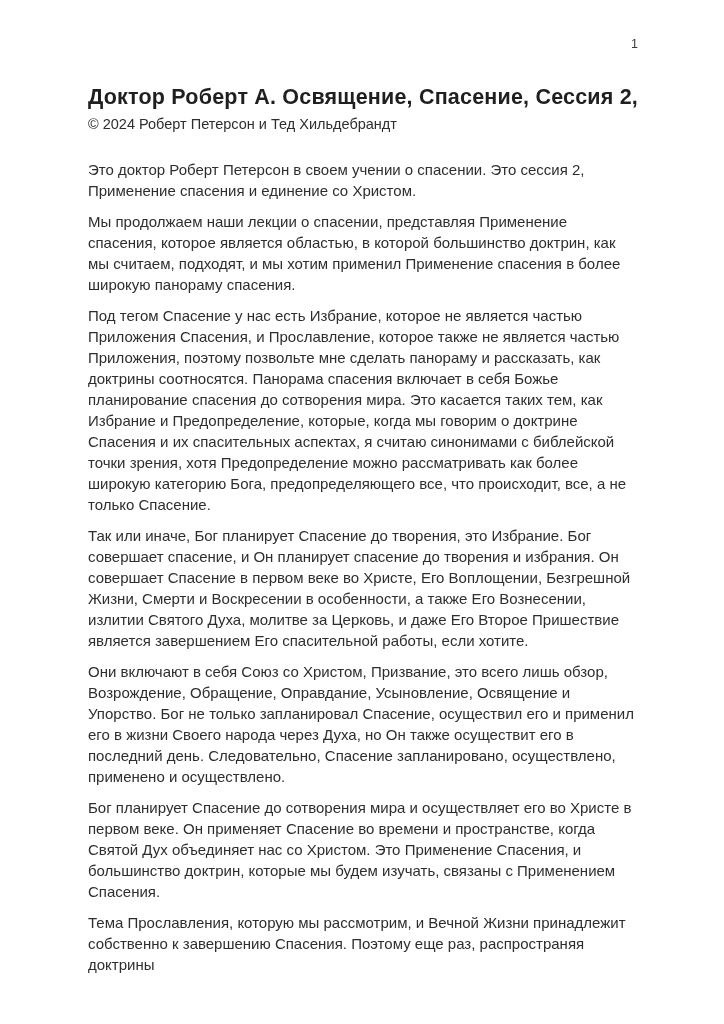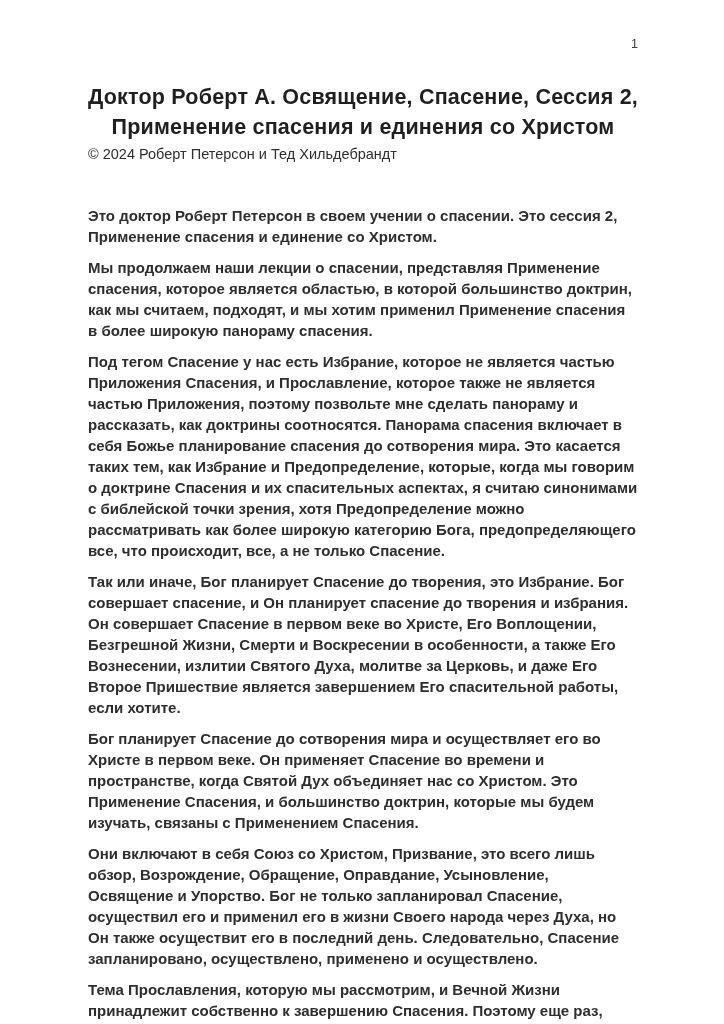--- a/index.html
+++ b/index.html
@@ -35,48 +35,46 @@
     letter-spacing: 0.2px;
   }
   .doc-copyright {
     margin-top: 3px;
     text-align: left;
     font-size: 14.5px;
     line-height: 18px;
     color: #2e2e2e;
   }
   .doc-body {
-    margin-top: 42px;
-    font-weight: bold;
+    margin-top: 26px;
   }
   .doc-body p {
     margin: 0 0 10px 0;
     font-size: 15px;
     line-height: 21px;
     color: #2e2e2e;
     text-align: left;
   }
 </style>
 </head>
 <body>
 
 <div class="page">
 
   <div class="page-number">1</div>
 
   <h1 class="doc-title">
     <span>Доктор Роберт А. Освящение, Спасение, Сессия 2,</span><br>
-    <span>Применение спасения и единения со Христом</span>
   </h1>
 
   <div class="doc-copyright">© 2024 Роберт Петерсон и Тед Хильдебрандт</div>
 
   <div class="doc-body">
     <p>Это доктор Роберт Петерсон в своем учении о спасении. Это сессия 2, Применение спасения и единение со Христом.</p>
     <p>Мы продолжаем наши лекции о спасении, представляя Применение спасения, которое является областью, в которой большинство доктрин, как мы считаем, подходят, и мы хотим применил Применение спасения в более широкую панораму спасения.</p>
     <p>Под тегом Спасение у нас есть Избрание, которое не является частью Приложения Спасения, и Прославление, которое также не является частью Приложения, поэтому позвольте мне сделать панораму и рассказать, как доктрины соотносятся. Панорама спасения включает в себя Божье планирование спасения до сотворения мира. Это касается таких тем, как Избрание и Предопределение, которые, когда мы говорим о доктрине Спасения и их спасительных аспектах, я считаю синонимами с библейской точки зрения, хотя Предопределение можно рассматривать как более широкую категорию Бога, предопределяющего все, что происходит, все, а не только Спасение.</p>
     <p>Так или иначе, Бог планирует Спасение до творения, это Избрание. Бог совершает спасение, и Он планирует спасение до творения и избрания. Он совершает Спасение в первом веке во Христе, Его Воплощении, Безгрешной Жизни, Смерти и Воскресении в особенности, а также Его Вознесении, излитии Святого Духа, молитве за Церковь, и даже Его Второе Пришествие является завершением Его спасительной работы, если хотите.</p>
+    <p>Они включают в себя Союз со Христом, Призвание, это всего лишь обзор, Возрождение, Обращение, Оправдание, Усыновление, Освящение и Упорство. Бог не только запланировал Спасение, осуществил его и применил его в жизни Своего народа через Духа, но Он также осуществит его в последний день. Следовательно, Спасение запланировано, осуществлено, применено и осуществлено.</p>
     <p>Бог планирует Спасение до сотворения мира и осуществляет его во Христе в первом веке. Он применяет Спасение во времени и пространстве, когда Святой Дух объединяет нас со Христом. Это Применение Спасения, и большинство доктрин, которые мы будем изучать, связаны с Применением Спасения.</p>
-    <p>Они включают в себя Союз со Христом, Призвание, это всего лишь обзор, Возрождение, Обращение, Оправдание, Усыновление, Освящение и Упорство. Бог не только запланировал Спасение, осуществил его и применил его в жизни Своего народа через Духа, но Он также осуществит его в последний день. Следовательно, Спасение запланировано, осуществлено, применено и осуществлено.</p>
     <p>Тема Прославления, которую мы рассмотрим, и Вечной Жизни принадлежит собственно к завершению Спасения. Поэтому еще раз, распространяя доктрины</p>
   </div>
 
 </div>
 
 </body></html>

